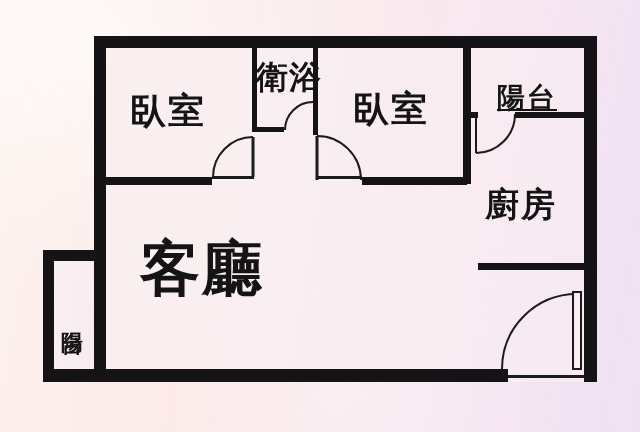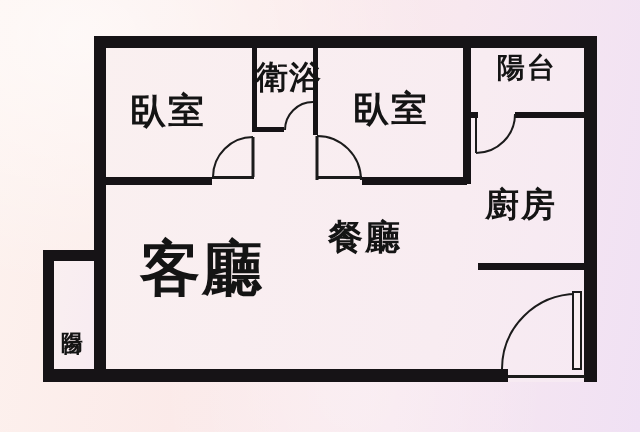--- a/index.html
+++ b/index.html
@@ -64,19 +64,18 @@
     <path d="M317,136 A44,44 0 0 1 361,180" stroke="#1b1b1b" stroke-width="2" fill="none"></path>
     <path d="M476,118 V153" stroke="#1b1b1b" stroke-width="2" fill="none"></path>
     <path d="M515,114 A39,39 0 0 1 476,153" stroke="#1b1b1b" stroke-width="2" fill="none"></path>
     <path d="M502,369 A75,75 0 0 1 577,294" stroke="#1b1b1b" stroke-width="2" fill="none"></path>
     <rect x="573" y="292" width="8" height="77" fill="#f9eef1" stroke="#1b1b1b" stroke-width="2"></rect>
   </svg>
 
   <div class="label" style="left:168px;top:111px;font-size:36px;">臥室</div>
   <div class="label" style="left:289px;top:77px;font-size:32px;letter-spacing:1px;">衛浴</div>
   <div class="label" style="left:391px;top:109px;font-size:36px;">臥室</div>
-  <div class="label" style="left:527px;top:68px;font-size:28px;">陽台</div>
+  <div class="label" style="left:527px;top:98px;font-size:28px;text-decoration:underline;">陽台</div>
   <div class="label" style="left:521px;top:204px;font-size:34px;text-align:center;">廚房</div>
-  <div class="label" style="left:365px;top:237px;font-size:35px;">餐廳</div>
   <div class="label" style="left:202px;top:268px;font-size:60px;">客廳</div>
   <div class="label vertical" style="left:72px;top:315px;font-size:22px;">陽台</div>
 
 </div>
 
 </body></html>

